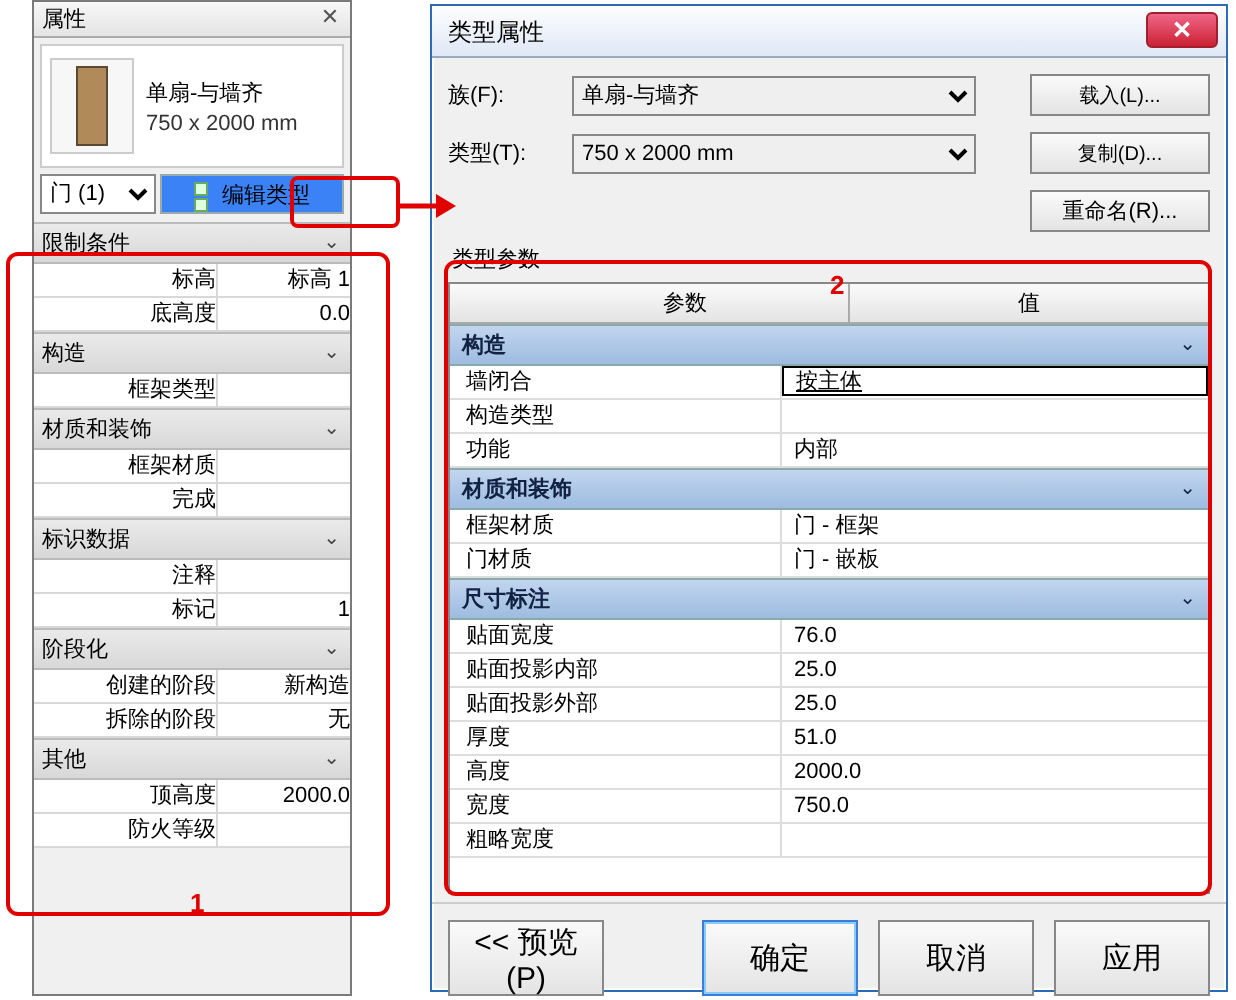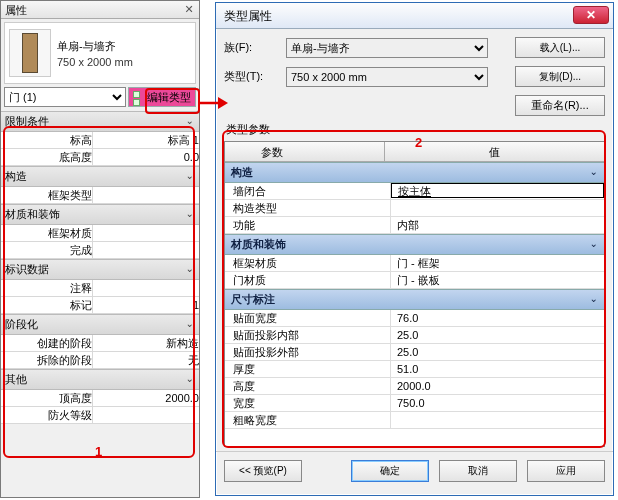--- a/index.html
+++ b/index.html
@@ -1,31 +1,31 @@
 <!DOCTYPE html>
 <html><head>
 <meta charset="utf-8">
 <style>
   * { box-sizing: border-box; font-family: "Microsoft YaHei", "SimSun", sans-serif; }
   body { margin: 0; background: #fff; width: 618px; height: 500px; position: relative; font-size: 11px; color: #000; }
 
   
-  .props-panel { position: absolute; left: 0; top: 0; width: 200px; height: 498px; border: 1px solid #7a7a7a; background: #f0f0f0; }
+  .props-panel { position: absolute; left: 16px; top: 0; width: 160px; height: 498px; border: 1px solid #7a7a7a; background: #f0f0f0; }
   .props-title { background: linear-gradient(#f7f7f7,#e4e4e4); border-bottom: 1px solid #aaa; height: 18px; line-height: 18px; padding-left: 4px; position: relative; font-size: 11px; }
   .props-title .close { position: absolute; right: 3px; top: 1px; width: 14px; height: 14px; text-align: center; line-height: 14px; color: #555; cursor: pointer; }
 
   .thumb-row { display: flex; align-items: center; padding: 6px 4px; background: #fff; border: 1px solid #ccc; margin: 3px; }
   .thumb { width: 42px; height: 48px; background: #f7f7f7; border: 1px solid #ccc; margin-right: 6px; display:flex; align-items:center; justify-content:center;}
   .door-icon { width: 16px; height: 40px; background: #b08a58; border: 1px solid #5a4a32; }
   .thumb-text .t1 { font-size: 11px; }
   .thumb-text .t2 { font-size: 11px; color: #333; margin-top: 2px; }
 
   .selector-row { display:flex; margin: 2px 3px 4px 3px; align-items:center; }
   .selector-row select { flex:1; height: 20px; font-size: 11px; border:1px solid #888; background:#fff;}
-  .edit-type-btn { margin-left: 2px; height: 20px; border: 1px solid #9aa; background: #ec4899; font-size: 11px; padding: 0 4px; cursor:pointer; display:flex; align-items:center; }
+  .edit-type-btn { margin-left: 2px; height: 20px; border: 1px solid #9aa; background: #3b82f6; font-size: 11px; padding: 0 16px; cursor:pointer; display:flex; align-items:center; }
   .edit-type-btn .ico { display:inline-block; width:12px; height:12px; margin-right:2px; }
   .edit-type-btn .ico::before { content:""; display:block; width:5px; height:5px; border:1px solid #6a6; background:#dfd; margin-bottom:1px;}
   .edit-type-btn .ico::after { content:""; display:block; width:5px; height:5px; border:1px solid #6a6; background:#dfd;}
 
   .section-head { background: linear-gradient(#eaeaea,#d8d8d8); border-top:1px solid #bbb; border-bottom:1px solid #bbb; padding:2px 4px; font-size:11px; position:relative; }
   .section-head .caret { position:absolute; right:5px; top:3px; font-size:10px; color:#444;}
   .grid { background:#fff;text-align:right; }
   .grid-row { display:flex; border-bottom:1px solid #d8d8d8; height:17px; line-height:17px; }
   .grid-row .k { width: 92px; padding-left:6px; border-right:1px solid #d8d8d8; overflow:hidden; white-space:nowrap;}
   .grid-row .v { flex:1; padding-left:4px; overflow:hidden; white-space:nowrap;}
@@ -46,31 +46,31 @@
   .form-row { display:flex; align-items:center; margin-bottom:8px;justify-content:flex-end; }
   .form-row .lbl { width:62px; font-size:11px; }
   .form-row select { width:202px; height:20px; font-size:11px; border:1px solid #888; }
   .form-row .rbtn { margin-left:auto; width:90px; height:21px; font-size:10px; border:1px solid #888; background:linear-gradient(#fafafa,#e4e4e4); cursor:pointer;}
   .rbtn.alone { display:block; margin-left:auto; margin-bottom:6px; width:90px; height:21px; font-size:11px; border:1px solid #888; background:linear-gradient(#fafafa,#e4e4e4); cursor:pointer;}
 
   .type-params-label { font-size:11px; margin:2px 0 4px 2px; }
 
   .type-table { border:1px solid #888; background:#fff; height:306px; overflow:hidden; }
   .tt-head { display:flex; background:linear-gradient(#fafafa,#e4e4e4); border-bottom:1px solid #aaa; height:20px; line-height:20px; }
-  .tt-head .c1 { width:160px; border-right:1px solid #aaa;padding-left:36px;}
+  .tt-head .c1 { width:200px; text-align:center; border-right:1px solid #aaa;padding-left:36px;}
   .tt-head .c2 { flex:1; text-align:center;}
   .tt-section { background:linear-gradient(#c2d5ef,#9dbce0); color:#124; font-weight:bold; padding:2px 6px; border-top:1px solid #8aa; border-bottom:1px solid #8aa; position:relative; font-size:11px;}
   .tt-section .caret { position:absolute; right:6px; top:3px; font-size:10px; color:#124; font-weight:normal;}
   .tt-row { display:flex; border-bottom:1px solid #ddd; height:17px; line-height:17px; font-size:11px;}
   .tt-row .p { width:166px; padding-left:8px; border-right:1px solid #ddd; overflow:hidden; white-space:nowrap;}
   .tt-row .val { flex:1; padding-left:6px; overflow:hidden; white-space:nowrap;}
   .tt-row.sel .val { border:1px solid #000; height:15px; line-height:15px;text-decoration:underline; }
 
   .dlg-footer { display:flex; justify-content:flex-end; gap:10px; padding:8px 8px 8px 8px; border-top:1px solid #ccc;}
-  .dlg-footer button { width:78px; height:22px; font-size:10px; border:1px solid #888; background:linear-gradient(#fafafa,#e4e4e4); cursor:pointer;}
+  .dlg-footer button { width:78px; height:38px; font-size:15px; border:1px solid #888; background:linear-gradient(#fafafa,#e4e4e4); cursor:pointer;}
   .dlg-footer button.default { border:1px solid #3b7dd8; box-shadow:0 0 0 1px #8cf inset;}
   .dlg-footer .preview { margin-right:auto; }
 
   .red-frame-2 { position:absolute; left:222px; top:130px; width:384px; height:318px; border:2px solid #e00000; border-radius:6px; pointer-events:none; }
   .label-2 { position:absolute; left:415px; top:135px; color:#e00000; font-weight:bold; font-size:13px; }
 </style>
 </head>
 <body>
 
 <div class="props-panel">

